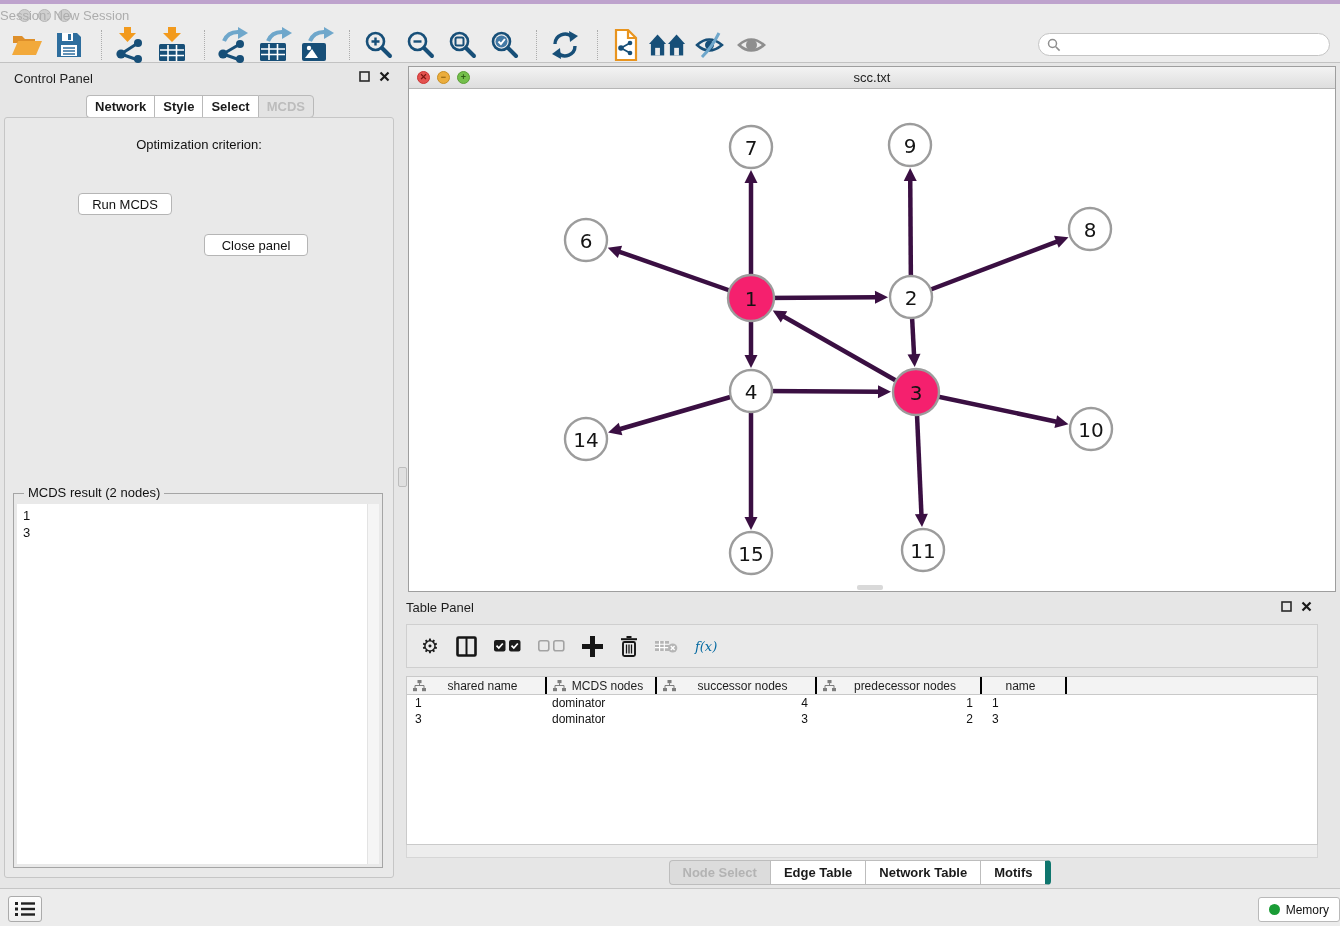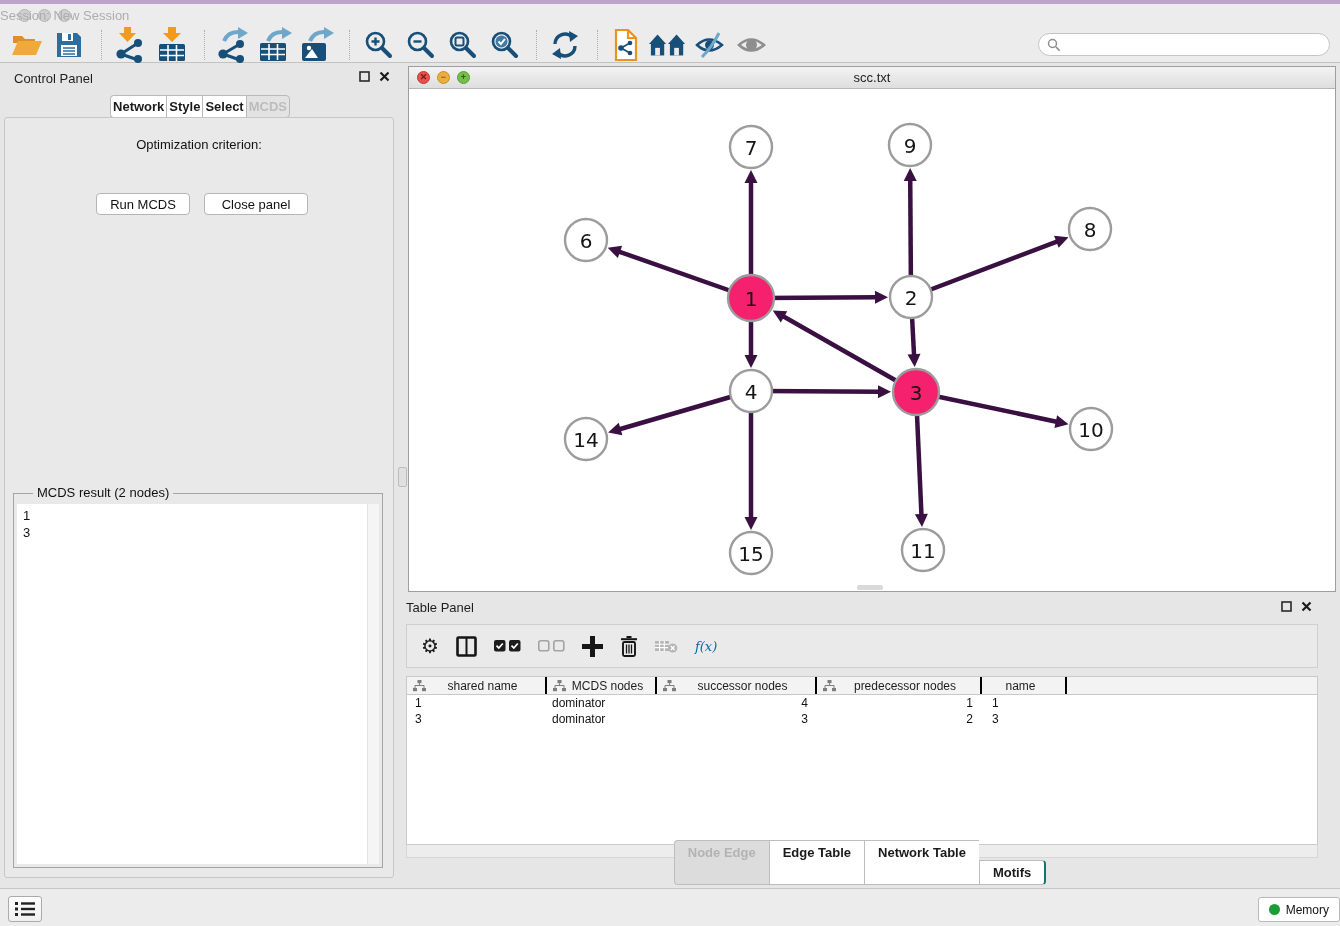--- a/index.html
+++ b/index.html
@@ -19,32 +19,32 @@
   .sep { width:0; height:30px; border-left:1px dotted #ADADAD; margin:0 9px; }
   .searchbox { position:absolute; right:10px; top:6px; width:292px; height:23px; background:#fff; border:1px solid #C4C4C4; border-radius:12px; display:flex; align-items:center; padding:0 8px; }
   .searchbox input { border:none; outline:none; background:transparent; flex:1; font-size:13px; margin-left:5px; font-family:"Liberation Sans", sans-serif; }
 
   
   .control-panel { position:absolute; left:0; top:63px; width:400px; height:825px; }
   .panel-head { position:relative; height:28px; }
   .panel-title { position:absolute; left:14px; top:8px; font-size:13px; color:#1E1E1E; }
   .panel-icons { position:absolute; right:10px; top:8px; display:flex; gap:9px; align-items:center; }
   .cp-tabs { position:absolute; left:0; right:0; top:32px; display:flex; justify-content:center; }
-  .cp-tab { font-size:13px; font-weight:bold; color:#1A1A1A; background:#fff; border:1px solid #B9B9B9; border-right:none; padding:3px 2px; }
+  .cp-tab { font-size:13px; font-weight:bold; color:#1A1A1A; background:#fff; border:1px solid #B9B9B9; border-right:none; padding:3px 8px; }
   .cp-tab:first-child { border-radius:4px 0 0 4px; }
   .cp-tab.dim { background:#E3E3E3; color:#BCBCBC; border-right:1px solid #B9B9B9; border-radius:0 4px 4px 0; }
   .cp-content { position:absolute; left:4px; right:6px; top:54px; bottom:10px; background:#E9E9E9; border:1px solid #C6C6C6; border-radius:3px; }
   .opt-label { position:absolute; left:0; right:0; top:19px; text-align:center; font-size:13px; color:#111; }
   .criterion { position:absolute; left:41px; top:41px; width:310px; height:23px; background:#fff; border:1px solid #B5B5B5; border-radius:4px; display:flex; align-items:center; padding:0 6px 0 10px; font-size:13px; color:#111; }
   .criterion .val { flex:1; }
   .btn { position:absolute; top:75px; height:22px; background:#fff; border:1px solid #B5B5B5; border-radius:4px; font-size:13px; color:#111; display:flex; align-items:center; justify-content:center; }
-  .run-btn { left:91px; width:94px; }
-  .close-btn { left:199px; width:104px; }
+  .run-btn { left:73px; width:94px; }
+  .close-btn { left:199px; width:104px;margin-top:41px; }
   .result-box { position:absolute; left:8px; right:10px; top:375px; bottom:9px; border:1px solid #A5A5A5; }
-  .result-legend { position:absolute; left:19px; top:-9px; background:#E9E9E9; padding:0 4px; font-size:13px; color:#111; }
+  .result-legend { position:absolute; left:10px; top:-9px; background:#E9E9E9; padding:0 4px; font-size:13px; color:#111; }
   .result-inner { position:absolute; left:3px; right:3px; top:10px; bottom:3px; background:#fff; padding:3px 6px; font-size:13px; color:#111; line-height:17px; }
   .result-scroll { position:absolute; right:0; top:0; bottom:0; width:12px; background:#F5F5F5; border-left:1px solid #E3E3E3; }
   .splitter { position:absolute; left:398px; top:467px; width:9px; height:20px; background:#E0E0E0; border:1px solid #BDBDBD; border-radius:2px; }
 
   
   .net-window { position:absolute; left:408px; top:66px; width:928px; height:526px; border:1px solid #9E9E9E; background:#fff; }
   .net-titlebar { position:relative; height:22px; background:linear-gradient(#F3F3F3,#DEDEDE); border-bottom:1px solid #B6B6B6; }
   .net-title { position:absolute; left:0; right:0; top:3px; text-align:center; font-size:13px; color:#222; }
   .tl { position:absolute; top:4px; width:13px; height:13px; border-radius:50%; display:flex; align-items:center; justify-content:center; font-size:9px; font-weight:bold; line-height:1; }
   .tl.red { left:8px; background:#E3524F; border:1px solid #C33; color:#7C1512; }
@@ -63,21 +63,21 @@
   .th { display:flex; align-items:center; border-right:2px solid #000000; font-size:12px; color:#1E1E1E; padding-left:6px; }
   .th .lbl { flex:1; text-align:center; padding-right:6px; }
   .trow { display:flex; height:16px; font-size:12px; color:#111; align-items:center; }
   .td { overflow:hidden; white-space:nowrap; }
   .ta-l { text-align:left; padding-left:8px; }
   .ta-r { text-align:right; padding-right:9px; }
   .tp-scroll { position:absolute; left:10px; right:6px; top:249px; height:13px; background:#EDEDED; border:1px solid #D6D6D6; border-top:none; }
   .tp-tabs { position:absolute; left:0; right:0; bottom:3px; display:flex; justify-content:center; }
   .tp-tab { font-size:13px; font-weight:bold; color:#1A1A1A; background:#fff; border:1px solid #BDBDBD; border-right:none; padding:4px 13px; }
   .tp-tab:first-child { border-radius:4px 0 0 4px; }
-  .tp-tab:last-child { border-right:2px solid #0f766e; border-radius:0 4px 4px 0;margin-top:20px; }
+  .tp-tab:last-child { border-right:6px solid #0f766e; border-radius:0 4px 4px 0; }
   .tp-tab.dim { background:#DCDCDC; color:#B3B3B3; }
 
   
   .statusbar { position:absolute; left:0; top:888px; width:1340px; height:38px; background:#ECECEC; border-top:1px solid #C6C6C6; }
   .menu-btn { position:absolute; left:8px; top:7px; width:34px; height:26px; background:linear-gradient(#FDFDFD,#EFEFEF); border:1px solid #ABABAB; border-radius:3px; display:flex; align-items:center; justify-content:center; }
   .mem-btn { position:absolute; right:0; top:8px; height:25px; background:#fff; border:1px solid #B9B9B9; border-radius:3px; display:flex; align-items:center; gap:6px; padding:0 10px; font-size:12px; color:#111; }
   .mem-dot { width:11px; height:11px; border-radius:50%; background:#1A9C36; }
   svg { display:block; }
 </style>
 </head>
@@ -483,21 +483,21 @@
       <div class="trow">
         <div class="td ta-l" style="width:140px;">3</div>
         <div class="td ta-l" style="width:110px; padding-left:5px;">dominator</div>
         <div class="td ta-r" style="width:160px;">3</div>
         <div class="td ta-r" style="width:165px;">2</div>
         <div class="td ta-l" style="width:85px; padding-left:10px;">3</div>
       </div>
     </div>
     <div class="tp-scroll"></div>
     <div class="tp-tabs">
-      <div class="tp-tab dim">Node Edge</div>
+      <div class="tp-tab dim">Node Select</div>
       <div class="tp-tab">Edge Table</div>
       <div class="tp-tab">Network Table</div>
       <div class="tp-tab">Motifs</div>
     </div>
   </div>
 
   <div class="statusbar">
     <div class="menu-btn">
       <svg width="20" height="16" viewBox="0 0 20 16">
         <rect x="0" y="1" width="3" height="3" fill="#222"></rect>

